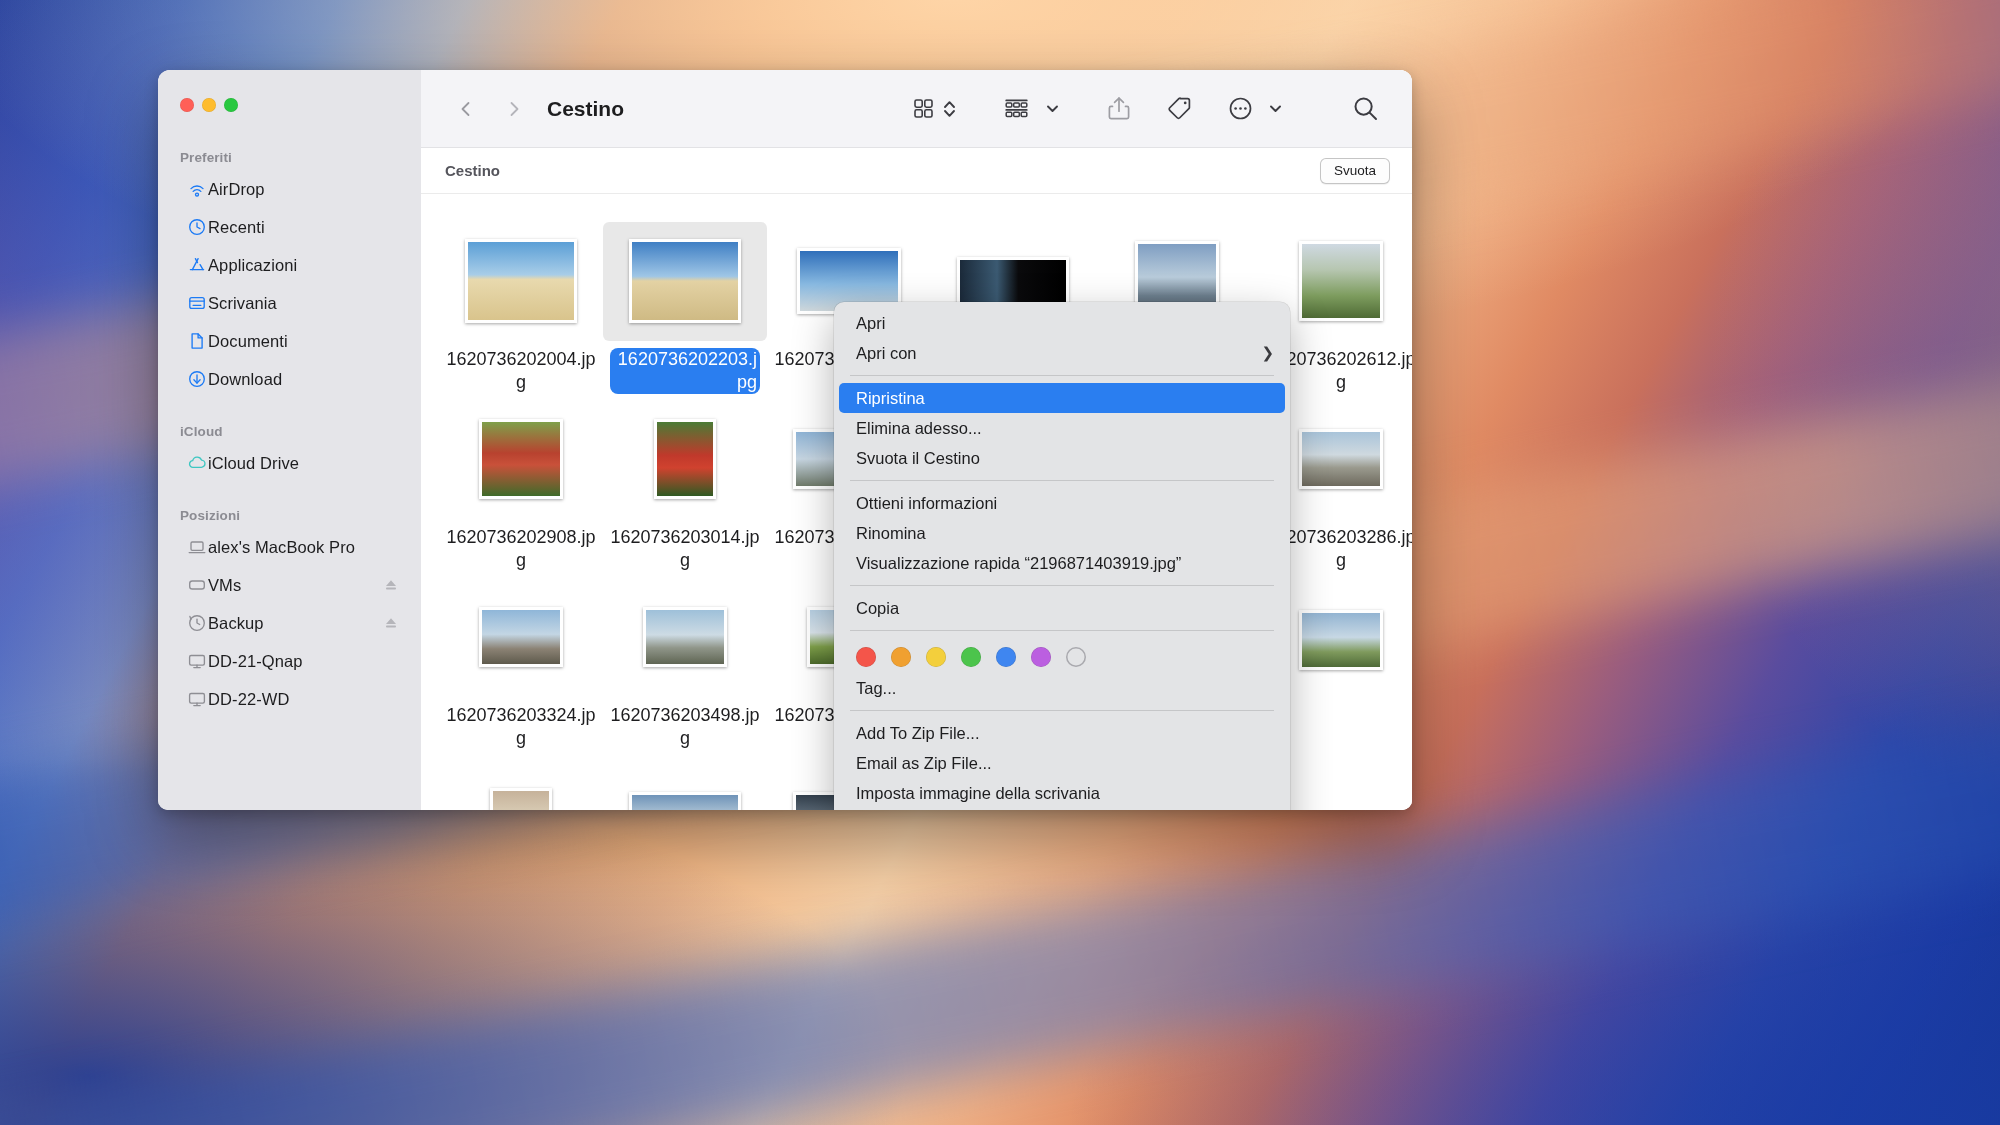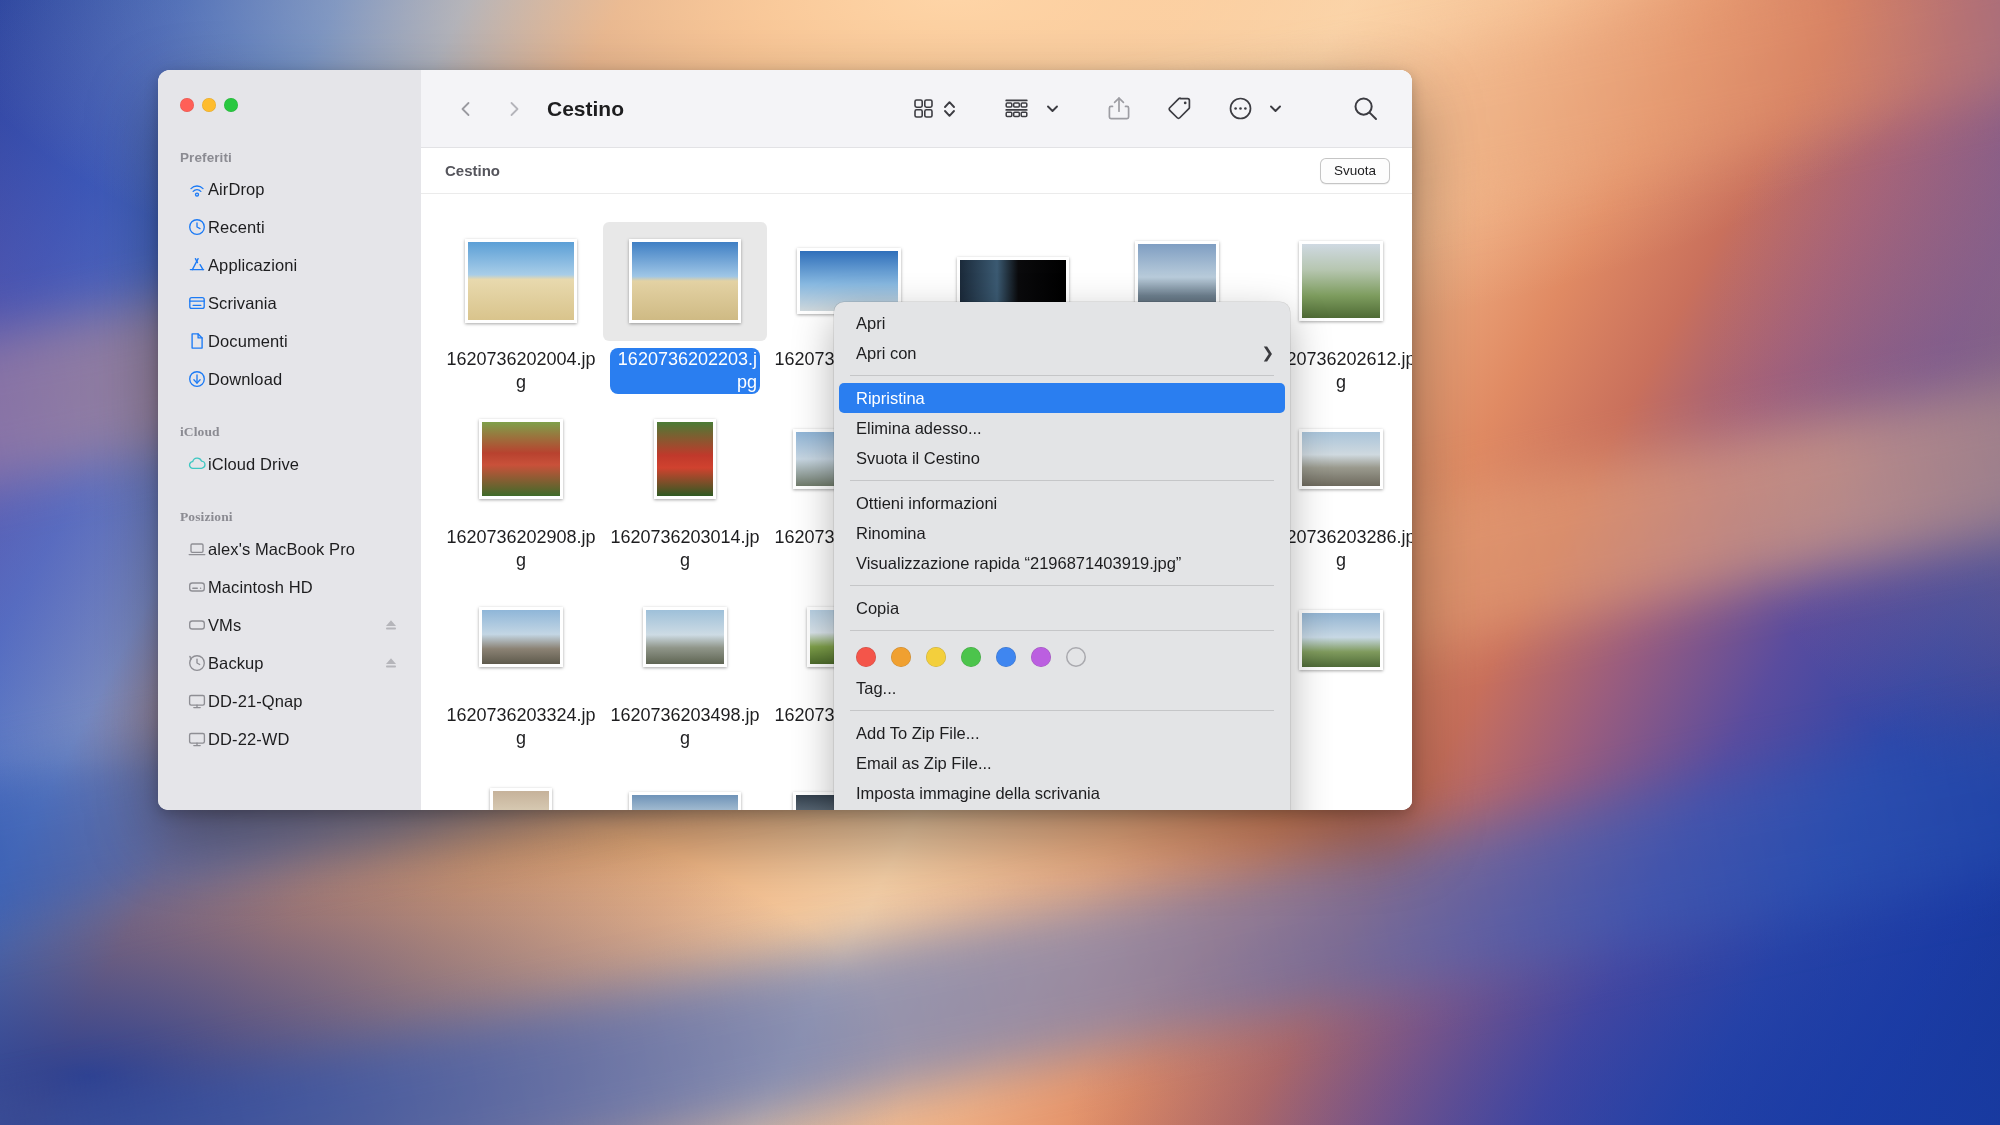--- a/index.html
+++ b/index.html
@@ -67,21 +67,21 @@
   .tl-yellow { background: #febc2e; box-shadow: inset 0 0 0 .5px rgba(0,0,0,.10); }
   .tl-green  { background: #28c840; box-shadow: inset 0 0 0 .5px rgba(0,0,0,.10); }
 
   .sb-section {
     font-size: 13.5px; font-weight: 700;
     color: #8b8b92;
     padding: 0 0 5px 22px;
     letter-spacing: .1px;
   }
   .sb-section.first { padding-top: 38px; }
-  .sb-section.gap   { padding-top: 26px; font-family: Liberation Serif, serif; }
+  .sb-section.gap   { padding-top: 26px; }
 
   .sb-item {
     display: flex; align-items: center;
     height: 38px;
     padding: 0 14px 0 20px;
     border-radius: 7px;
     margin: 0 8px;
     cursor: default;
   }
   .sb-label {
@@ -293,30 +293,20 @@
                 <rect x="4" y="5" width="12" height="8.3" rx="1.2"></rect>
                 <path d="M2.2 15.6h15.6"></path>
               </svg>
             </span>
             <span class="sb-label">alex's MacBook Pro</span>
           </div>
           <div class="sb-item">
             <span class="sb-icon">
               <svg viewBox="0 0 20 20" fill="none" stroke="#8e8e94" stroke-width="1.35" stroke-linecap="round" stroke-linejoin="round">
                 <rect x="2.7" y="6" width="14.6" height="8" rx="2.6"></rect>
-                <path d="M5.8 11.2h4.5"></path>
-                <circle cx="13.6" cy="11.2" r=".75" fill="#8e8e94" stroke="none"></circle>
-              </svg>
-            </span>
-            <span class="sb-label">Macintosh HD</span>
-          </div>
-          <div class="sb-item">
-            <span class="sb-icon">
-              <svg viewBox="0 0 20 20" fill="none" stroke="#8e8e94" stroke-width="1.35" stroke-linecap="round" stroke-linejoin="round">
-                <rect x="2.7" y="6" width="14.6" height="8" rx="2.6"></rect>
               </svg>
             </span>
             <span class="sb-label">VMs</span>
             <span class="eject"><svg viewBox="0 0 16 16" fill="#8e8e94">
                 <path d="M8 3.2 13 9H3z"></path>
                 <rect x="3" y="10.6" width="10" height="1.9" rx=".9"></rect>
               </svg></span>
           </div>
           <div class="sb-item">
             <span class="sb-icon">

